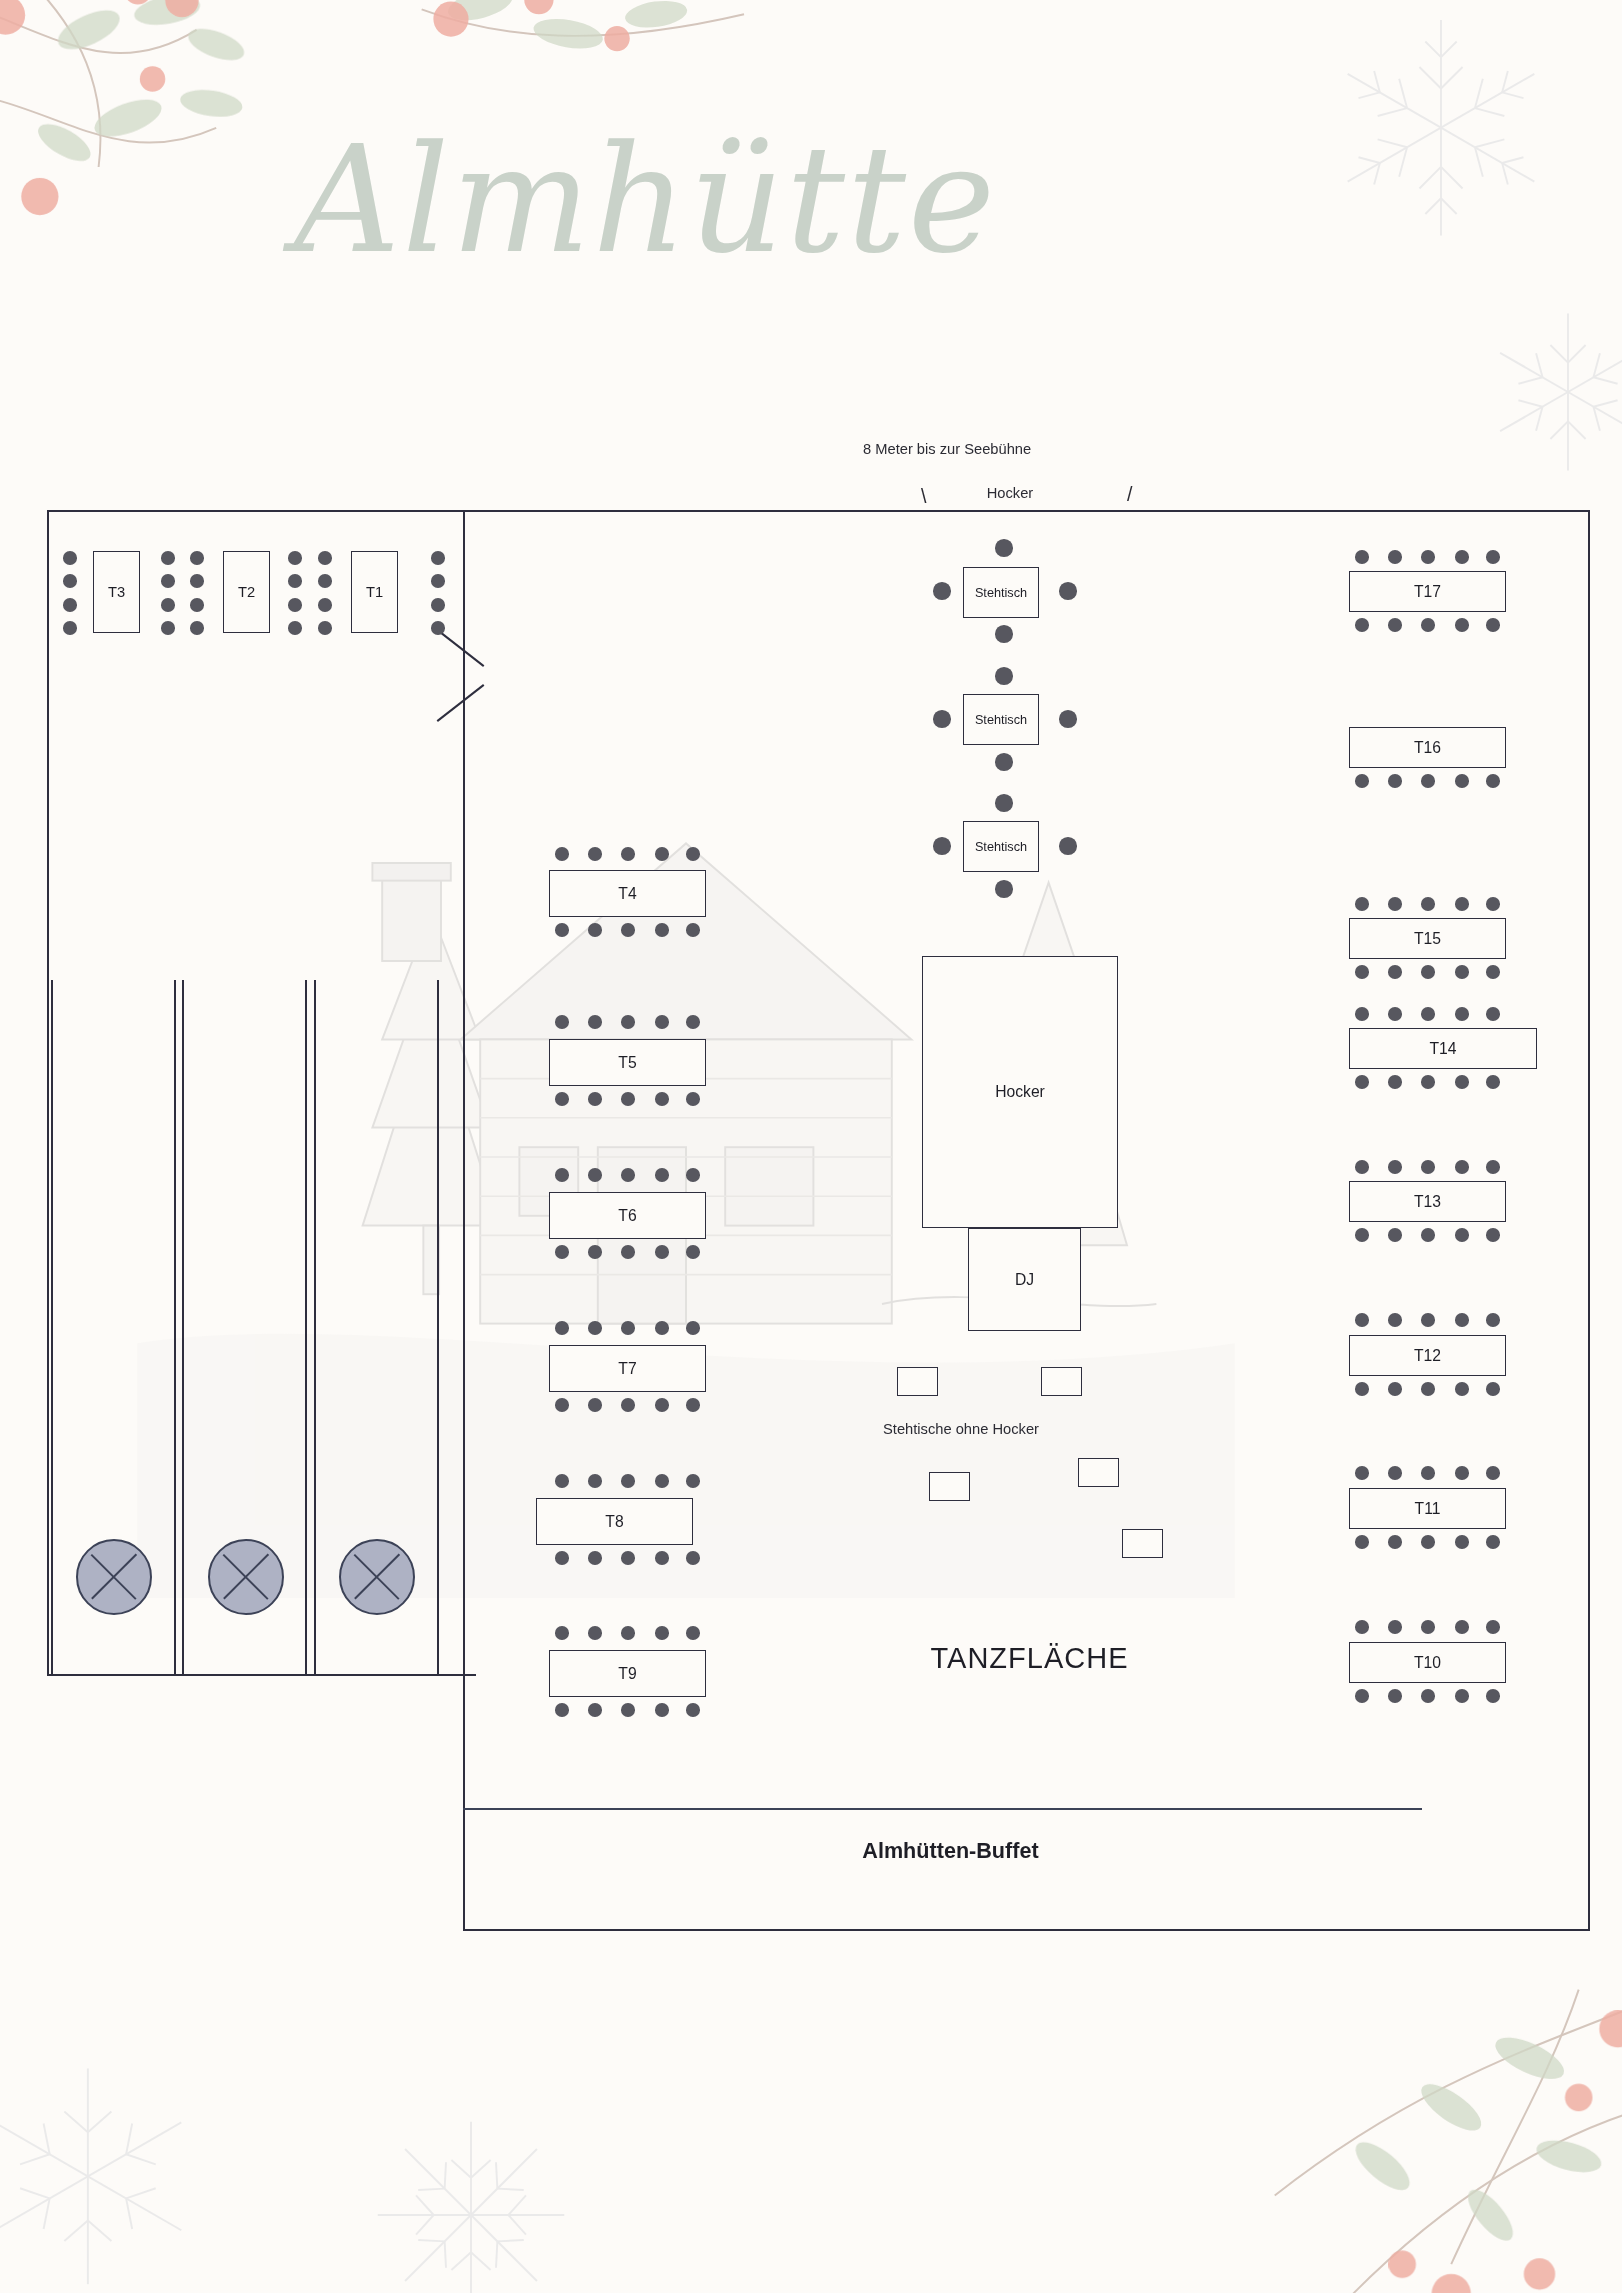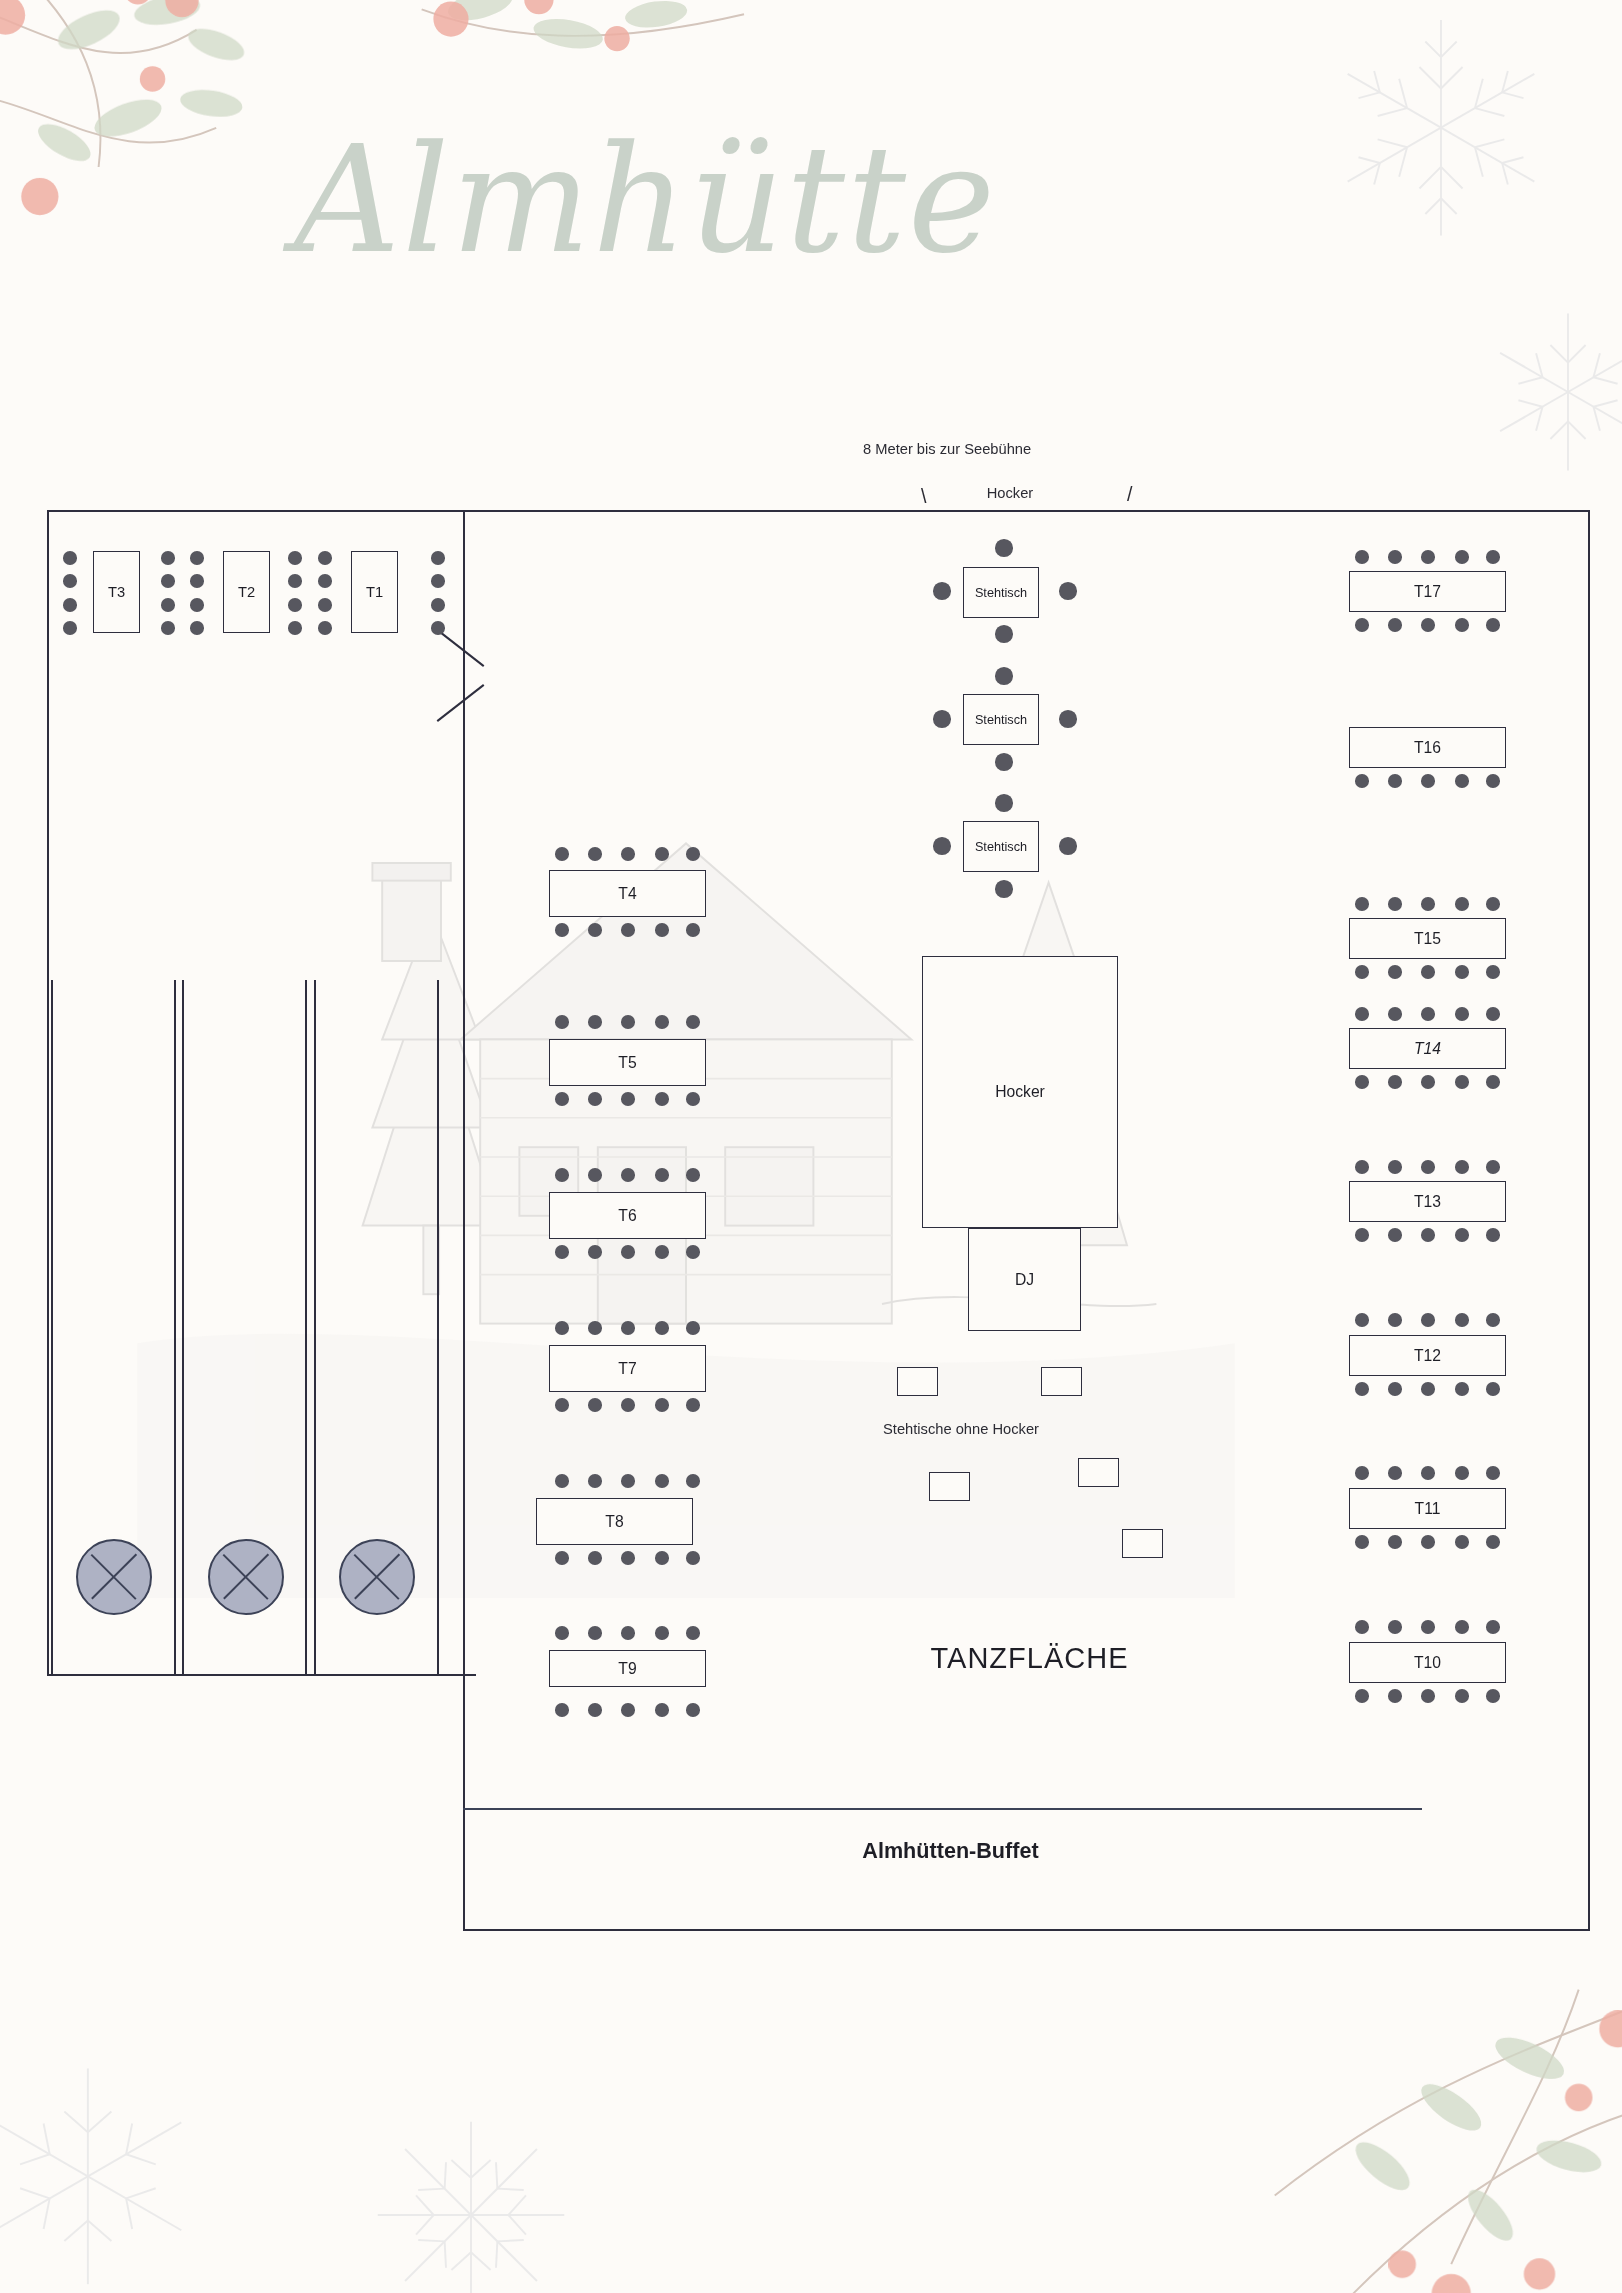--- a/index.html
+++ b/index.html
@@ -445,21 +445,21 @@
     <div class="chair" style="left:621px;top:1474px;"></div>
     <div class="chair" style="left:655px;top:1474px;"></div>
     <div class="chair" style="left:686px;top:1474px;"></div>
   <div class="chair" style="left:555px;top:1551px;"></div>
     <div class="chair" style="left:588px;top:1551px;"></div>
     <div class="chair" style="left:621px;top:1551px;"></div>
     <div class="chair" style="left:655px;top:1551px;"></div>
     <div class="chair" style="left:686px;top:1551px;"></div>
 </div>
 
-<div class="table" style="left:549px;top:1650px;width:157px;height:37px;">T9</div>
+<div class="table" style="left:549px;top:1650px;width:157px;height:47px;">T9</div>
 <div>
   <div class="chair" style="left:555px;top:1626px;"></div>
     <div class="chair" style="left:588px;top:1626px;"></div>
     <div class="chair" style="left:621px;top:1626px;"></div>
     <div class="chair" style="left:655px;top:1626px;"></div>
     <div class="chair" style="left:686px;top:1626px;"></div>
   <div class="chair" style="left:555px;top:1703px;"></div>
     <div class="chair" style="left:588px;top:1703px;"></div>
     <div class="chair" style="left:621px;top:1703px;"></div>
     <div class="chair" style="left:655px;top:1703px;"></div>
@@ -496,21 +496,21 @@
     <div class="chair" style="left:1421px;top:897px;"></div>
     <div class="chair" style="left:1455px;top:897px;"></div>
     <div class="chair" style="left:1486px;top:897px;"></div>
   <div class="chair" style="left:1355px;top:965px;"></div>
     <div class="chair" style="left:1388px;top:965px;"></div>
     <div class="chair" style="left:1421px;top:965px;"></div>
     <div class="chair" style="left:1455px;top:965px;"></div>
     <div class="chair" style="left:1486px;top:965px;"></div>
 </div>
 
-<div class="table" style="left:1349px;top:1028px;width:157px;height:41px;font-style:italic;">T14</div>
+<div class="table" style="left:1349px;top:1028px;width:188px;height:41px;">T14</div>
 <div>
   <div class="chair" style="left:1355px;top:1007px;"></div>
     <div class="chair" style="left:1388px;top:1007px;"></div>
     <div class="chair" style="left:1421px;top:1007px;"></div>
     <div class="chair" style="left:1455px;top:1007px;"></div>
     <div class="chair" style="left:1486px;top:1007px;"></div>
   <div class="chair" style="left:1355px;top:1075px;"></div>
     <div class="chair" style="left:1388px;top:1075px;"></div>
     <div class="chair" style="left:1421px;top:1075px;"></div>
     <div class="chair" style="left:1455px;top:1075px;"></div>

